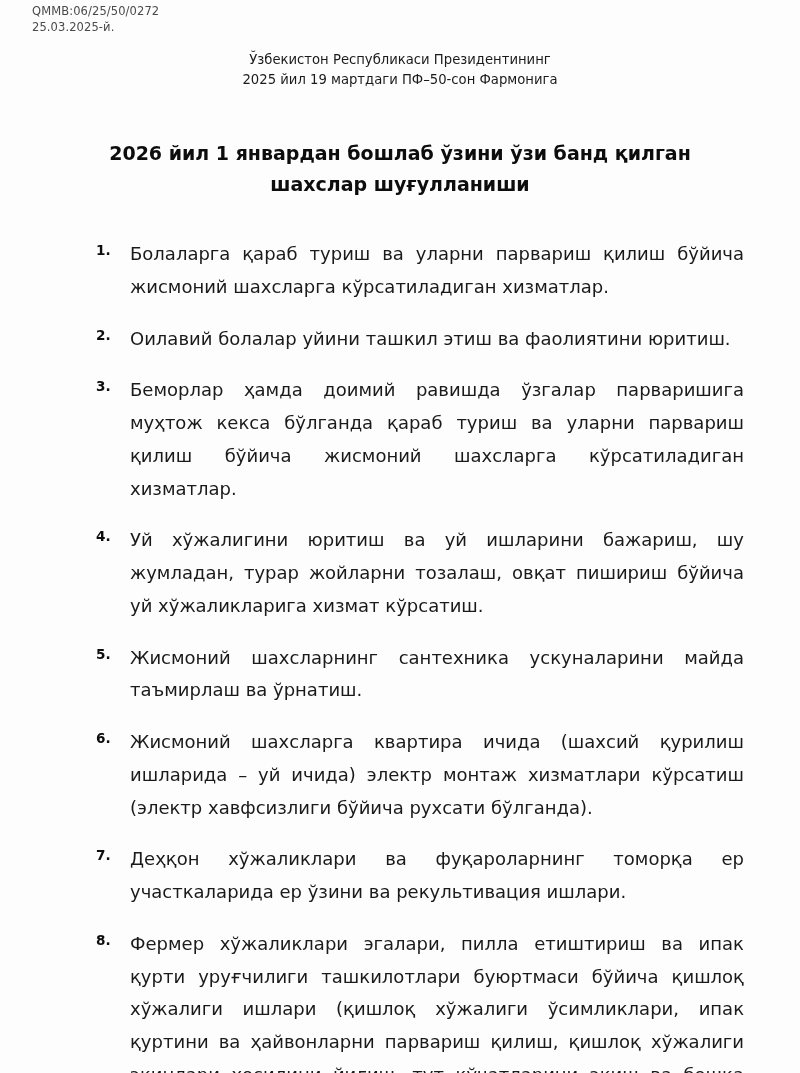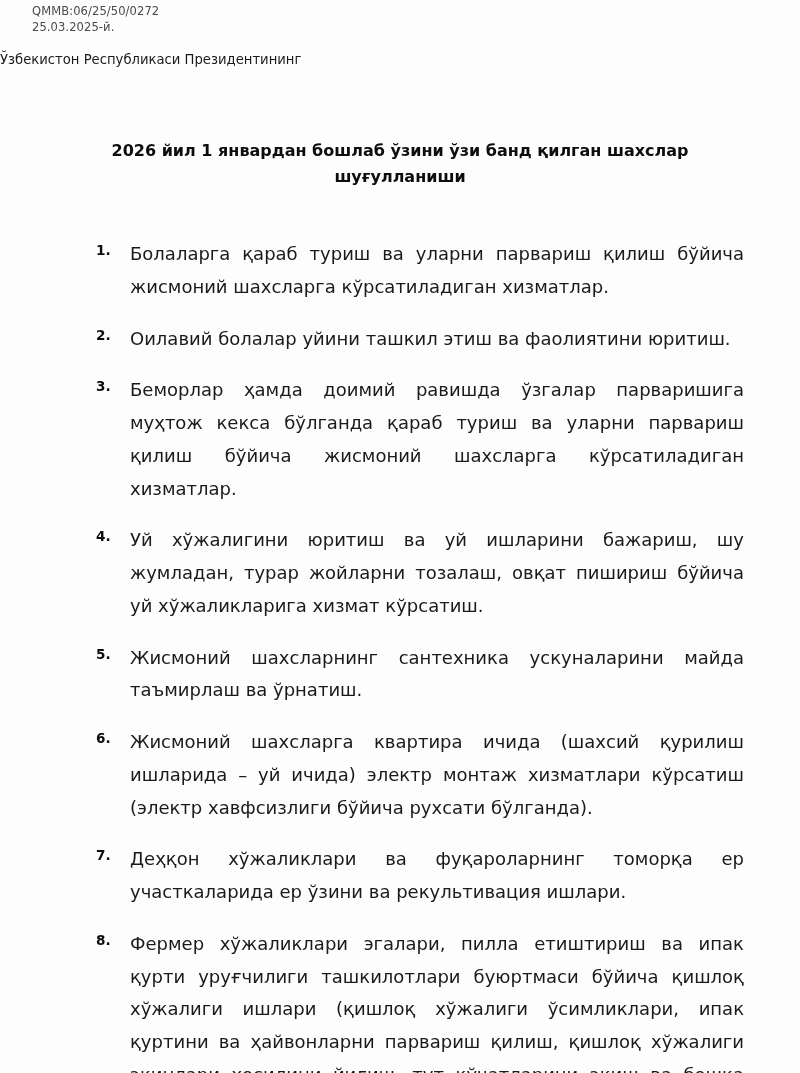--- a/index.html
+++ b/index.html
@@ -34,36 +34,36 @@
     letter-spacing: 0.1px;
   }
   .stamp div {
     white-space: nowrap;
   }
   .header-block {
     position: absolute;
     top: 50px;
     left: 0;
     width: 800px;
-    text-align: left;
+    text-align: center;
     font-size: 13.2px;
     line-height: 1.55;
     color: #1a1a1a;
   }
   .header-block div {
     white-space: nowrap;
   }
   .title-block {
     position: absolute;
     top: 138px;
     left: 64px;
     width: 672px;
     text-align: center;
     font-weight: bold;
-    font-size: 16px;
+    font-size: 19px;
     line-height: 1.62;
     color: #0d0d0d;
   }
   .title-line-1 { text-align: center; }
   .title-line-2 { text-align: center; }
   .title-line-3 { text-align: center; }
 
   .list {
     position: absolute;
     top: 238px;
@@ -104,20 +104,21 @@
 
 <div class="page">
 
   <div class="stamp">
     <div>QMMB:06/25/50/0272</div>
     <div>25.03.2025-й.</div>
   </div>
 
   <div class="header-block">
     <div>Ўзбекистон Республикаси Президентининг</div>
+    <div>2025 йил 19 мартдаги ПФ–50-сон Фармонига</div>
   </div>
 
   <div class="title-block">
     <div class="title-line-1">2026 йил 1 январдан бошлаб ўзини ўзи банд қилган шахслар шуғулланиши</div>
   </div>
 
   <div class="list">
 
     <div class="item">
       <div class="item-num">1.</div>

